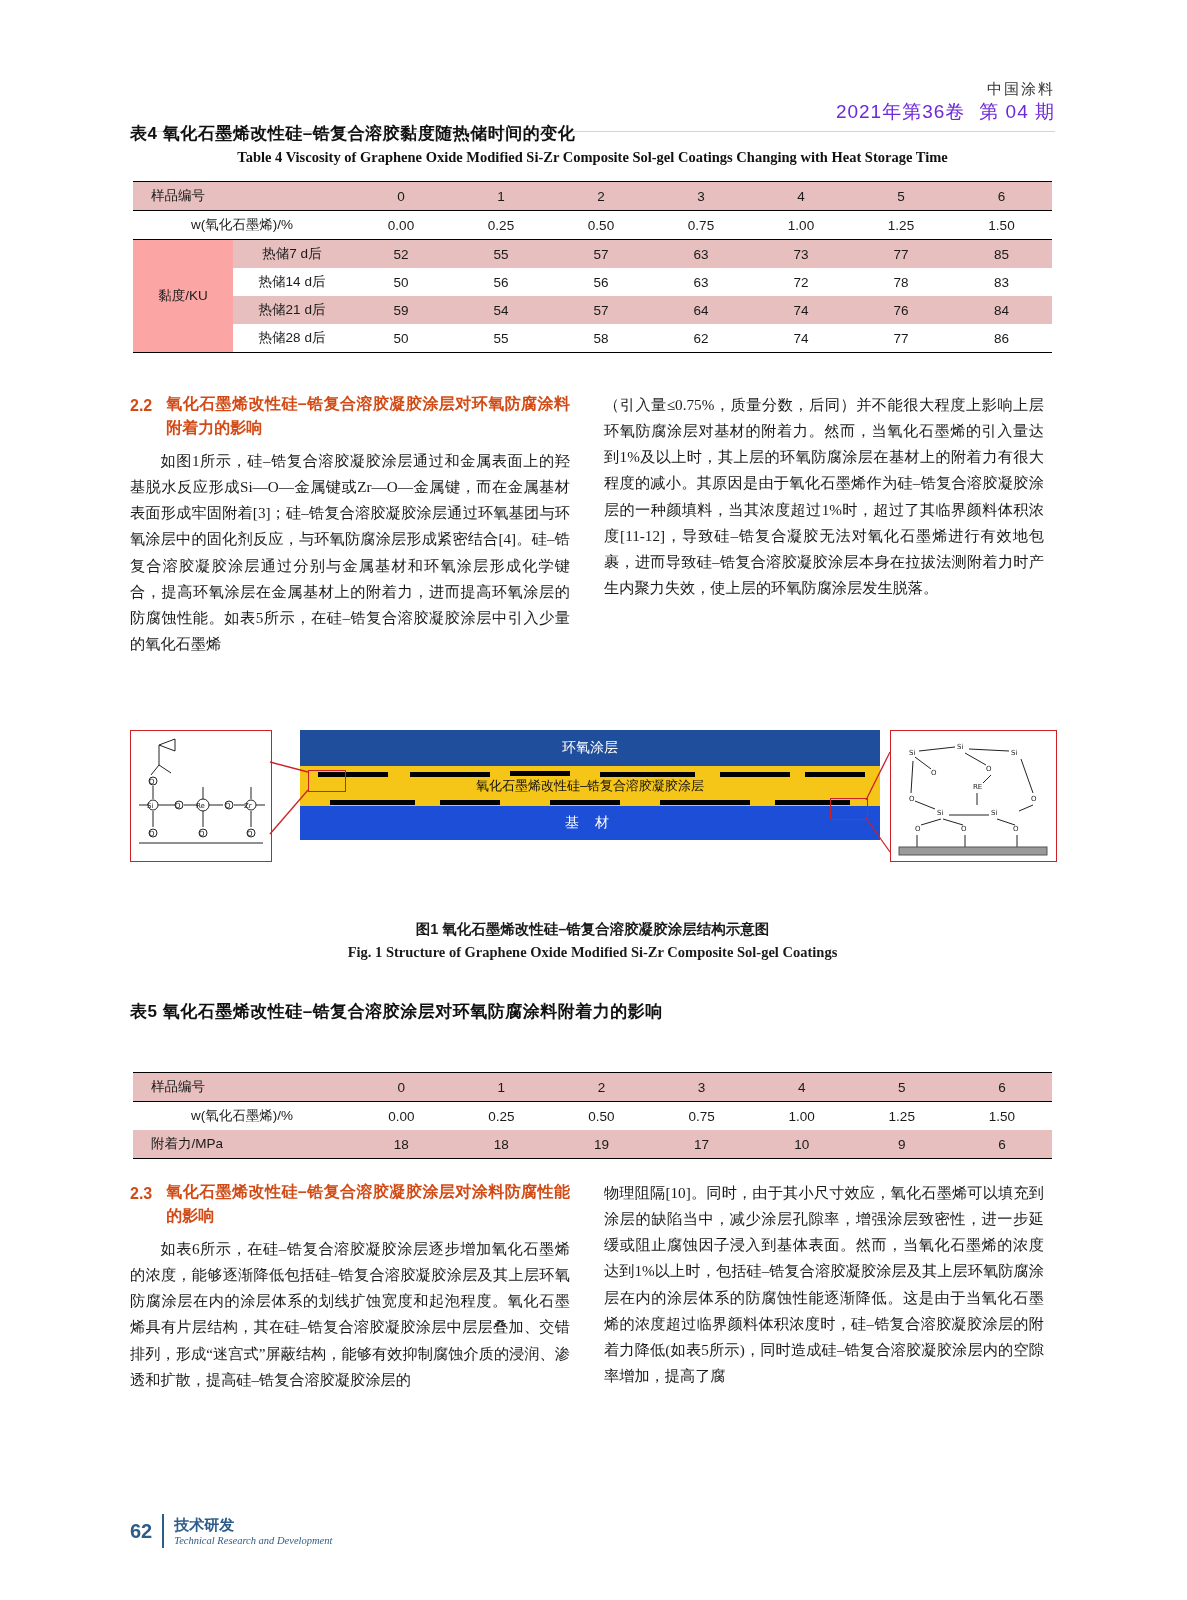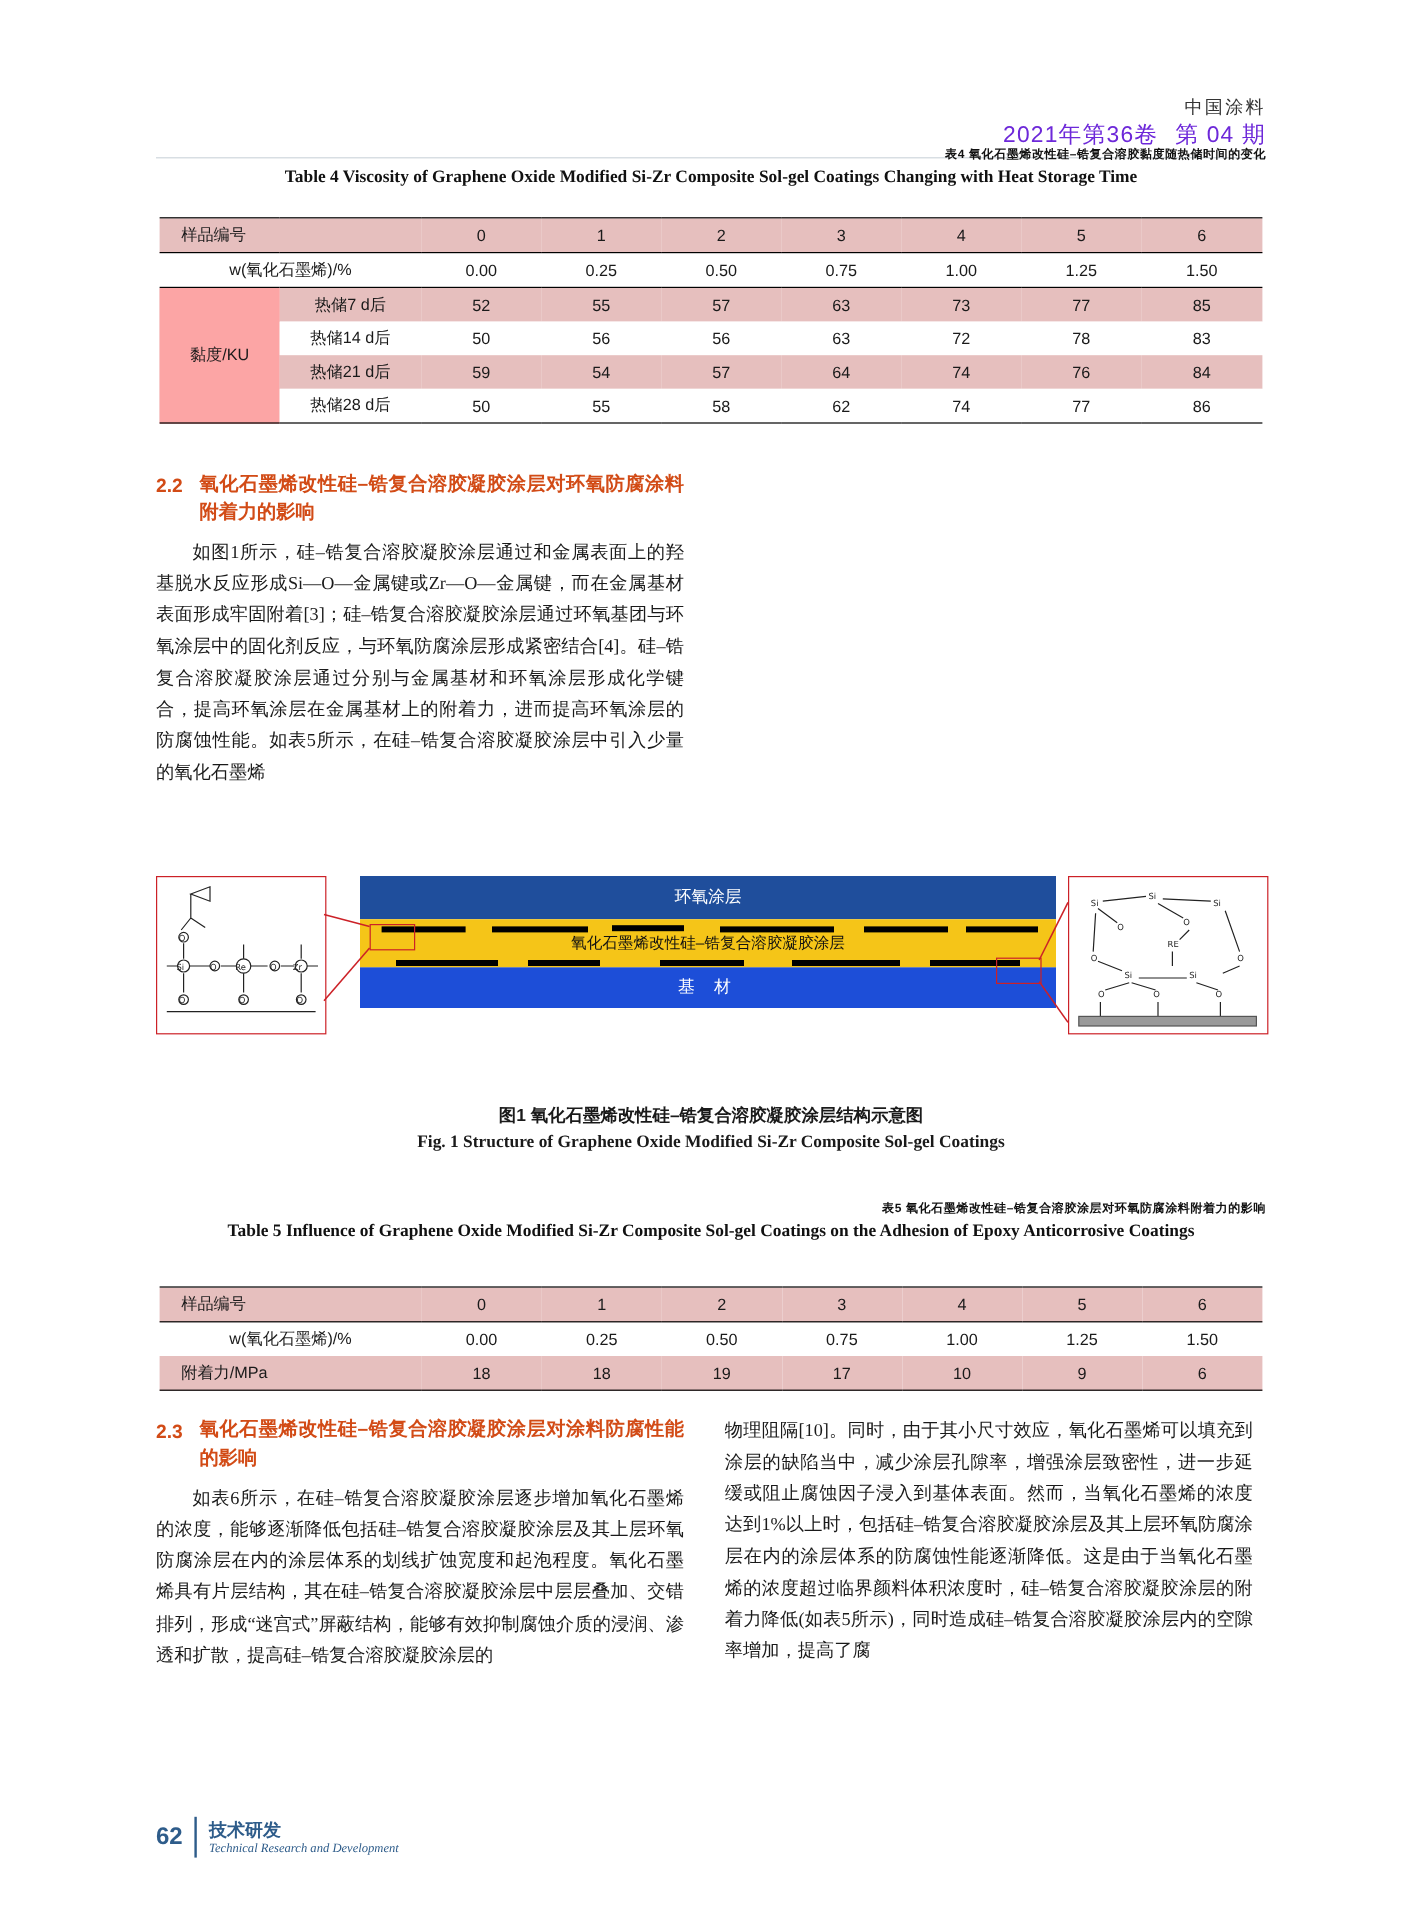--- a/index.html
+++ b/index.html
@@ -20,21 +20,21 @@
     padding-bottom:6px;
     border-bottom:1.5px solid #cfd6dd;
     flex-direction:column;
   }
   .header-left { font-size:15px; letter-spacing:2px; color:#333; font-family:"Liberation Sans", sans-serif; }
   .header-right { font-size:19px; color:#6d28d9; font-family:"Liberation Sans", sans-serif; letter-spacing:1px; }
   .header-right span { margin-left:14px; }
 
   
   .tbl-cap-cn {
-    text-align:right; font-size:10px; font-weight:bold;
+    text-align:left; font-size:17px; font-weight:bold;
     font-family:"Liberation Sans", sans-serif; color:#111;
     letter-spacing:0.5px;
   }
   .tbl-cap-en {
     text-align:center; font-size:14.5px; font-weight:bold;
     font-family:"Liberation Serif", serif; color:#111;
     margin-top:4px;
   }
 
   
@@ -191,20 +191,23 @@
   </div>
 
   <div class="col left" style="top:392px;">
     <div class="sec-head">
       <span class="num">2.2</span>
       <span class="txt">氧化石墨烯改性硅–锆复合溶胶凝胶涂层对环氧防腐涂料附着力的影响</span>
     </div>
     <p class="body">如图1所示，硅–锆复合溶胶凝胶涂层通过和金属表面上的羟基脱水反应形成Si—O—金属键或Zr—O—金属键，而在金属基材表面形成牢固附着[3]；硅–锆复合溶胶凝胶涂层通过环氧基团与环氧涂层中的固化剂反应，与环氧防腐涂层形成紧密结合[4]。硅–锆复合溶胶凝胶涂层通过分别与金属基材和环氧涂层形成化学键合，提高环氧涂层在金属基材上的附着力，进而提高环氧涂层的防腐蚀性能。如表5所示，在硅–锆复合溶胶凝胶涂层中引入少量的氧化石墨烯</p>
   </div>
 
+  <div class="col right" style="top:392px;">
+    <p class="body" style="text-indent:0;">（引入量≤0.75%，质量分数，后同）并不能很大程度上影响上层环氧防腐涂层对基材的附着力。然而，当氧化石墨烯的引入量达到1%及以上时，其上层的环氧防腐涂层在基材上的附着力有很大程度的减小。其原因是由于氧化石墨烯作为硅–锆复合溶胶凝胶涂层的一种颜填料，当其浓度超过1%时，超过了其临界颜料体积浓度[11-12]，导致硅–锆复合凝胶无法对氧化石墨烯进行有效地包裹，进而导致硅–锆复合溶胶凝胶涂层本身在拉拔法测附着力时产生内聚力失效，使上层的环氧防腐涂层发生脱落。</p>
+  </div>
 
   <div class="figure">
 
     <div class="inset inset-l">
       <svg width="138" height="128" viewBox="0 0 138 128">
         <g stroke="#222" stroke-width="1" fill="none" font-family="DejaVu Sans" font-size="7">
           <polygon points="28,14 44,8 44,20"></polygon>
           <path d="M28,14 L28,34 M28,34 L20,44 M28,34 L40,42"></path>
           <circle cx="22" cy="50" r="4"></circle>
             <text x="18" y="53" stroke="none" fill="#222">O</text>
@@ -286,21 +289,20 @@
       </svg>
     </div>
 
   </div>
 
   <div class="fig-cap-cn">图1   氧化石墨烯改性硅–锆复合溶胶凝胶涂层结构示意图</div>
   <div class="fig-cap-en">Fig. 1   Structure of Graphene Oxide Modified Si-Zr Composite Sol-gel Coatings</div>
 
   <div style="position:absolute;left:130px;top:1000px;width:925px;">
     <div class="tbl-cap-cn">表5   氧化石墨烯改性硅–锆复合溶胶涂层对环氧防腐涂料附着力的影响</div>
-    <div class="tbl-cap-en">Table 5   Influence of Graphene Oxide Modified Si-Zr Composite Sol-gel Coatings on the Adhesion of Epoxy Anticorrosive Coatings</div>
   </div>
 
   <div class="tbl-wrap" style="left:133px;top:1072px;width:919px;">
     <table class="data">
       <colgroup>
         <col style="width:218px">
           <col style="width:100px">
           <col style="width:100px">
           <col style="width:100px">
         <col style="width:100px">

